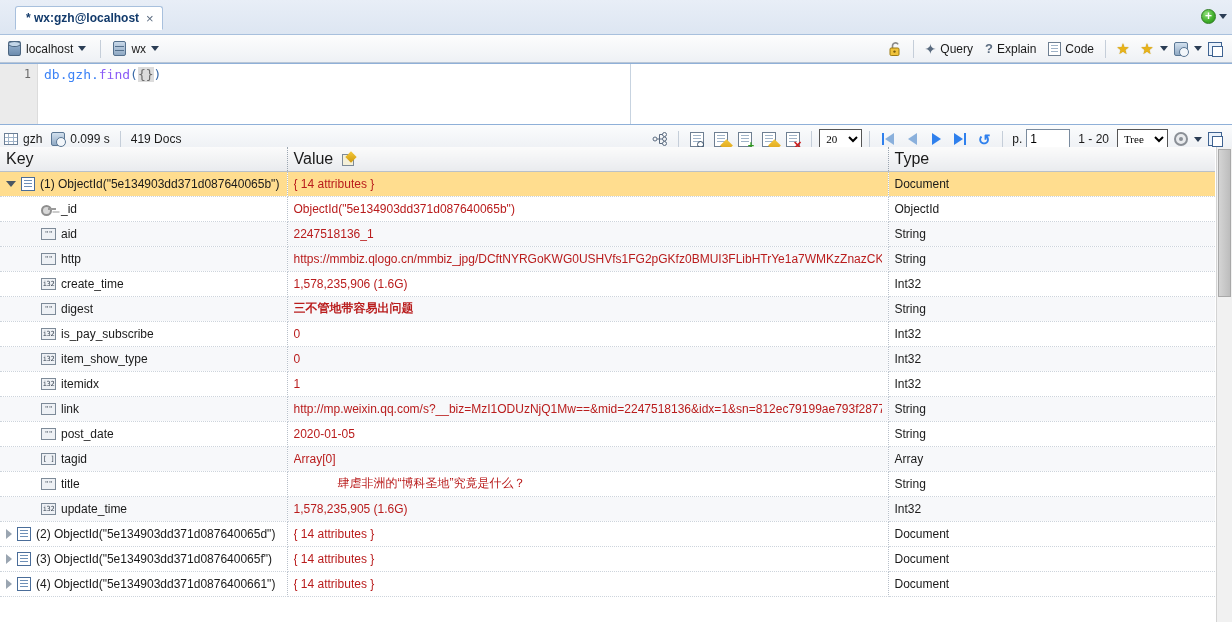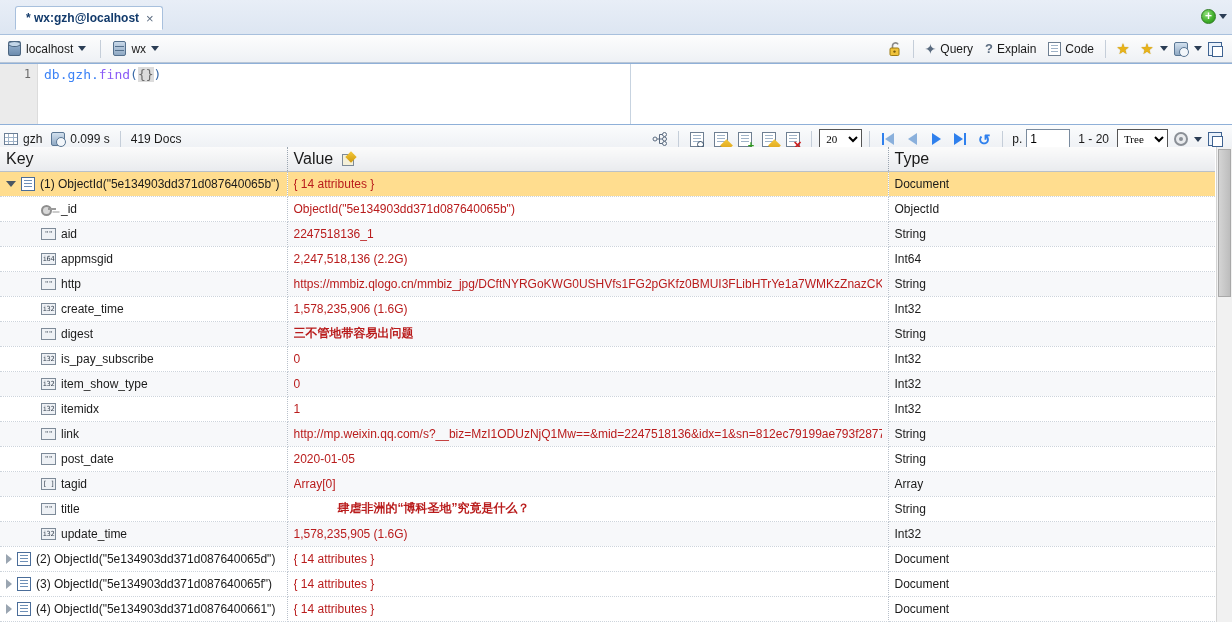--- a/index.html
+++ b/index.html
@@ -534,33 +534,20 @@
                 <span class="indent"></span>
                 <span class="ico-type">""</span>
                 <span class="keytext">aid</span>
               </div>
             </td>
             <td>
               <span class="valtext nowrap">2247518136_1</span>
             </td>
             <td style="border-right: none;">String</td>
           </tr>
-          <tr>
-            <td>
-              <div class="cell-inner">
-                <span class="indent"></span>
-                <span class="ico-type">i64</span>
-                <span class="keytext">appmsgid</span>
-              </div>
-            </td>
-            <td>
-              <span class="valtext nowrap">2,247,518,136 (2.2G)</span>
-            </td>
-            <td style="border-right: none;">Int64</td>
-          </tr>
           <tr class="alt">
             <td>
               <div class="cell-inner">
                 <span class="indent"></span>
                 <span class="ico-type">""</span>
                 <span class="keytext">http</span>
               </div>
             </td>
             <td>
               <span class="valtext nowrap">https://mmbiz.qlogo.cn/mmbiz_jpg/DCftNYRGoKWG0USHVfs1FG2pGKfz0BMUI3FLibHTrYe1a7WMKzZnazCKD</span>
@@ -673,21 +660,21 @@
           </tr>
           <tr>
             <td>
               <div class="cell-inner">
                 <span class="indent"></span>
                 <span class="ico-type">""</span>
                 <span class="keytext">title</span>
               </div>
             </td>
             <td>
-              <span class="valtext nowrap" style="font-weight: bold; padding-left: 44px;">肆虐非洲的“博科圣地”究竟是什么？</span>
+              <span class="valtext nowrap" style="font-weight: normal; padding-left: 44px;">肆虐非洲的“博科圣地”究竟是什么？</span>
             </td>
             <td style="border-right: none;">String</td>
           </tr>
           <tr class="alt">
             <td>
               <div class="cell-inner">
                 <span class="indent"></span>
                 <span class="ico-type">i32</span>
                 <span class="keytext">update_time</span>
               </div>

